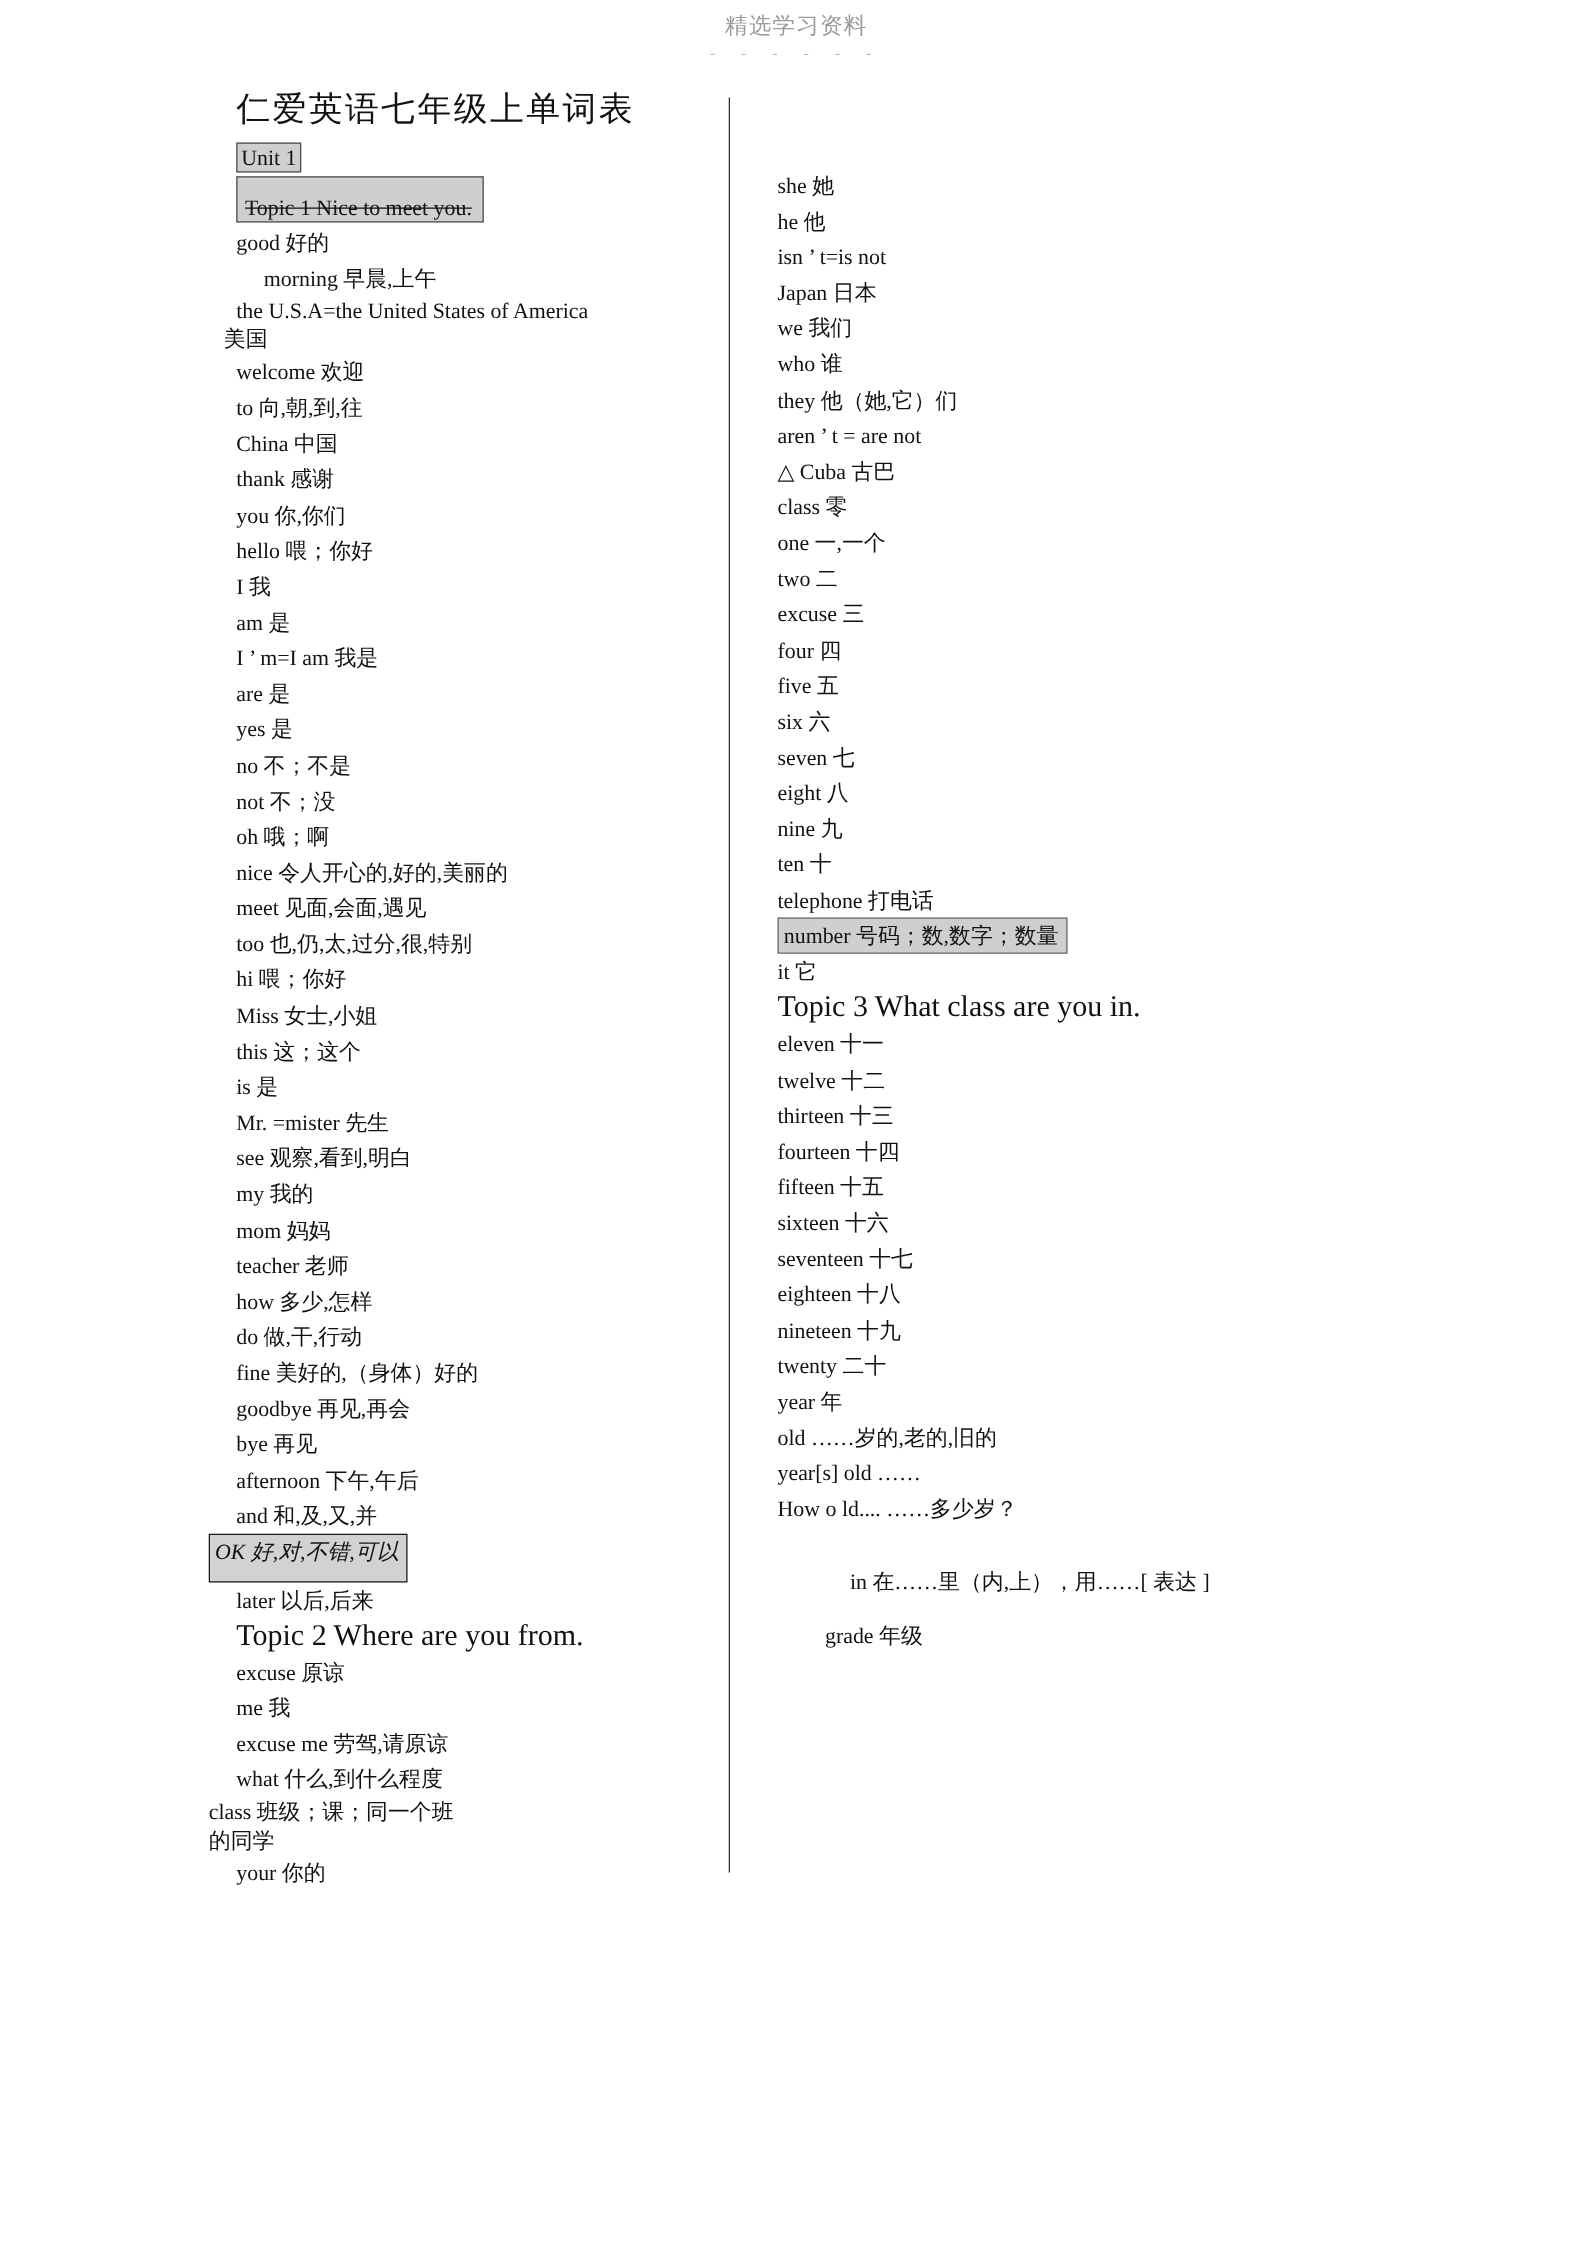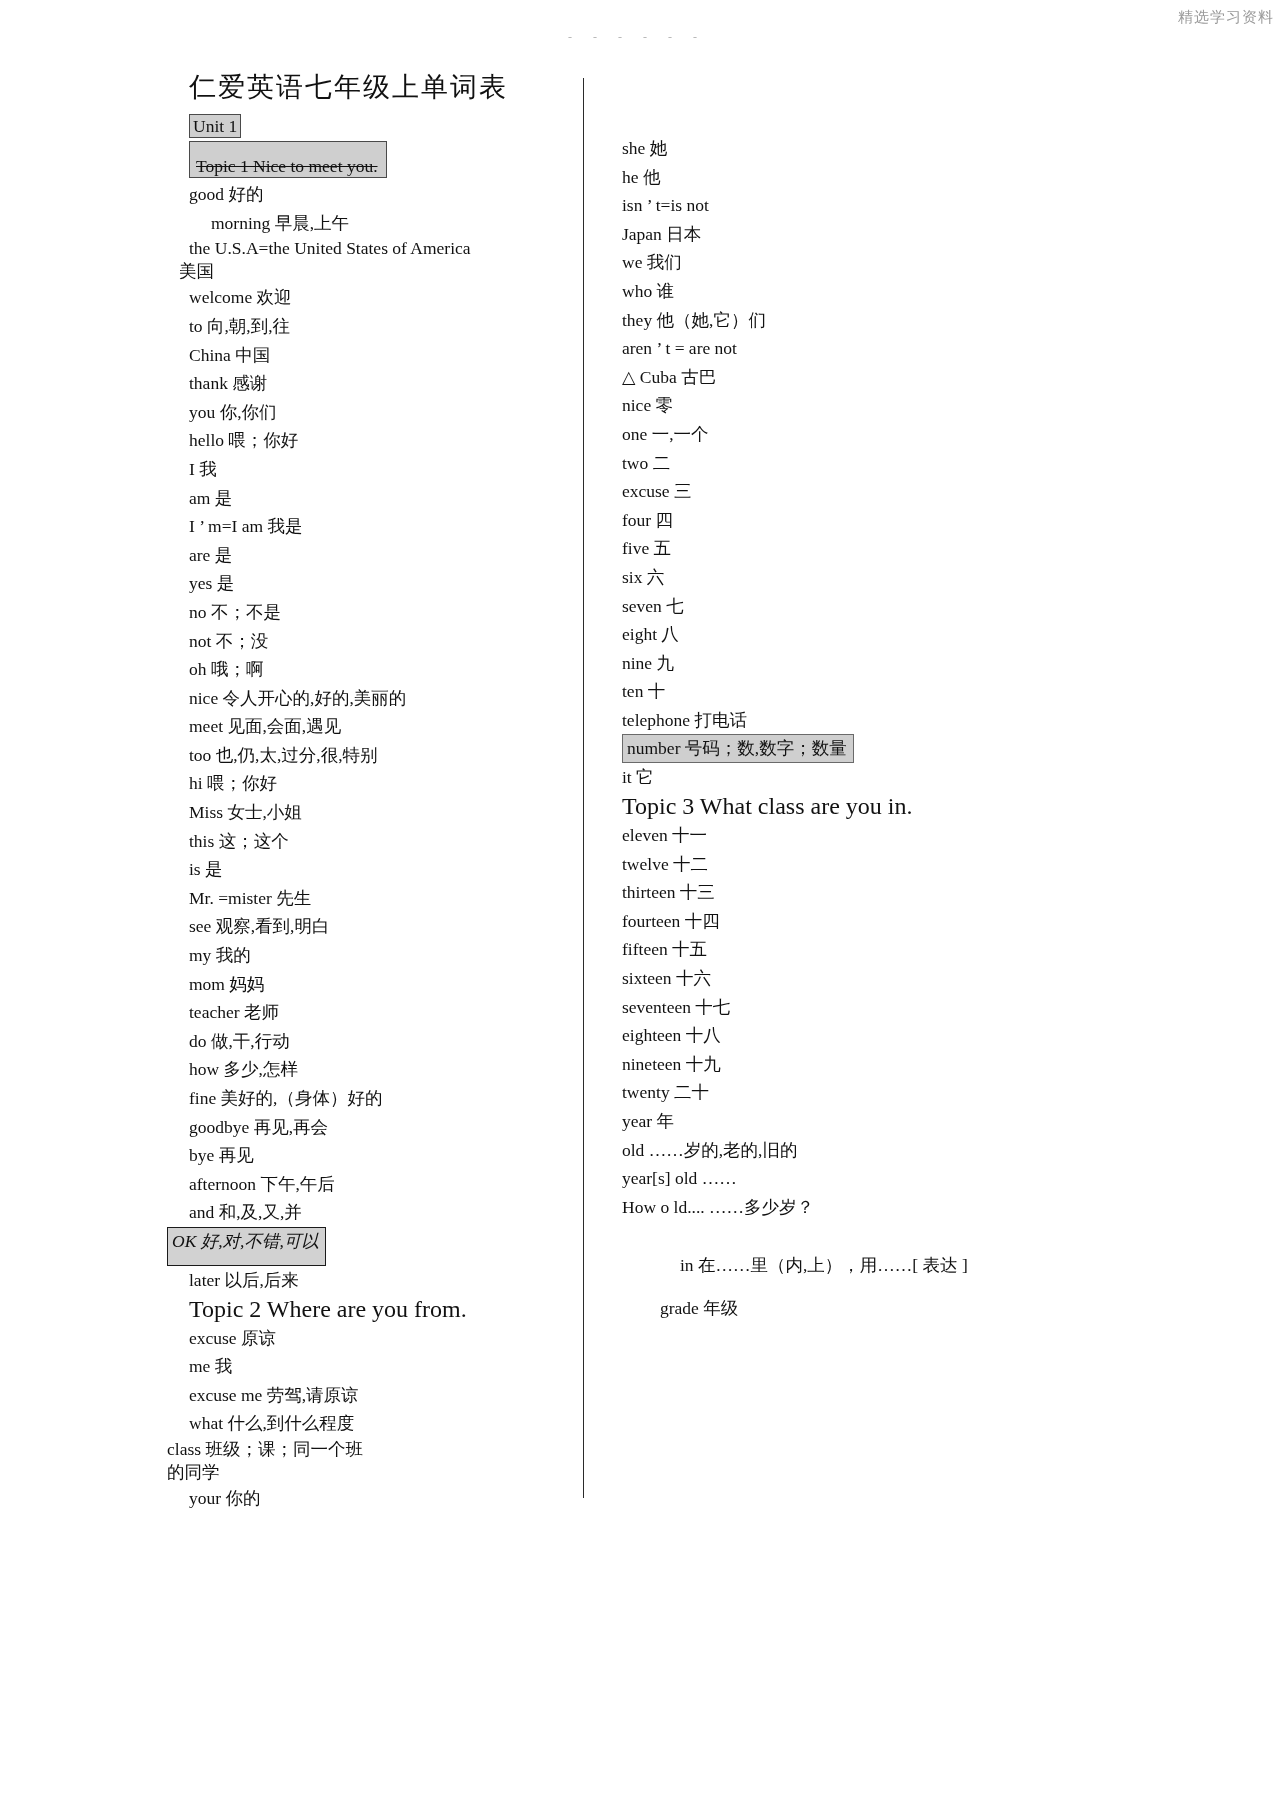--- a/index.html
+++ b/index.html
@@ -19,25 +19,24 @@
   
   .watermark {
     position: absolute;
     top: 8px;
     left: 0;
     width: 100%;
     text-align: center;
     pointer-events: none;
   }
   .watermark .wm-text {
-    font-size: 15px;
+    font-size: 18px;
     color: #9a9a9a;
     letter-spacing: 1px;
     font-family: "Liberation Serif", "DejaVu Serif", serif;
-    text-align: right;
   }
   .watermark .wm-dashes {
     margin-top: 3px;
     font-size: 12px;
     color: #b5b5b5;
     letter-spacing: 9px;
   }
 
   
   .page {
@@ -191,22 +190,22 @@
       <div class="line ind-2">too 也,仍,太,过分,很,特别</div>
       <div class="line ind-2">hi 喂；你好</div>
       <div class="line ind-2">Miss 女士,小姐</div>
       <div class="line ind-2">this 这；这个</div>
       <div class="line ind-2">is 是</div>
       <div class="line ind-2">Mr. =mister 先生</div>
       <div class="line ind-2">see 观察,看到,明白</div>
       <div class="line ind-2">my 我的</div>
       <div class="line ind-2">mom 妈妈</div>
       <div class="line ind-2">teacher 老师</div>
+      <div class="line ind-2">how 多少,怎样</div>
       <div class="line ind-2">do 做,干,行动</div>
-      <div class="line ind-2">how 多少,怎样</div>
       <div class="line ind-2">fine 美好的,（身体）好的</div>
       <div class="line ind-2">goodbye 再见,再会</div>
       <div class="line ind-2">bye 再见</div>
       <div class="line ind-2">afternoon 下午,午后</div>
       <div class="line ind-2">and 和,及,又,并</div>
     </div>
 
     <div class="line ind-0">
       <span class="hl-box">OK 好,对,不错,可以</span>
     </div>
@@ -233,21 +232,21 @@
     <div>
       <div class="line ind-2">she 她</div>
       <div class="line ind-2">he 他</div>
       <div class="line ind-2">isn ’   t=is not</div>
       <div class="line ind-2">Japan 日本</div>
       <div class="line ind-2">we 我们</div>
       <div class="line ind-2">who 谁</div>
       <div class="line ind-2">they 他（她,它）们</div>
       <div class="line ind-2">aren ’   t = are not</div>
       <div class="line ind-2">△ Cuba 古巴</div>
-      <div class="line ind-2">nice 零</div>
+      <div class="line ind-2">class 零</div>
       <div class="line ind-2">one 一,一个</div>
       <div class="line ind-2">two 二</div>
       <div class="line ind-2">excuse 三</div>
       <div class="line ind-2">four 四</div>
       <div class="line ind-2">five 五</div>
       <div class="line ind-2">six 六</div>
       <div class="line ind-2">seven 七</div>
       <div class="line ind-2">eight 八</div>
       <div class="line ind-2">nine 九</div>
       <div class="line ind-2">ten 十</div>

